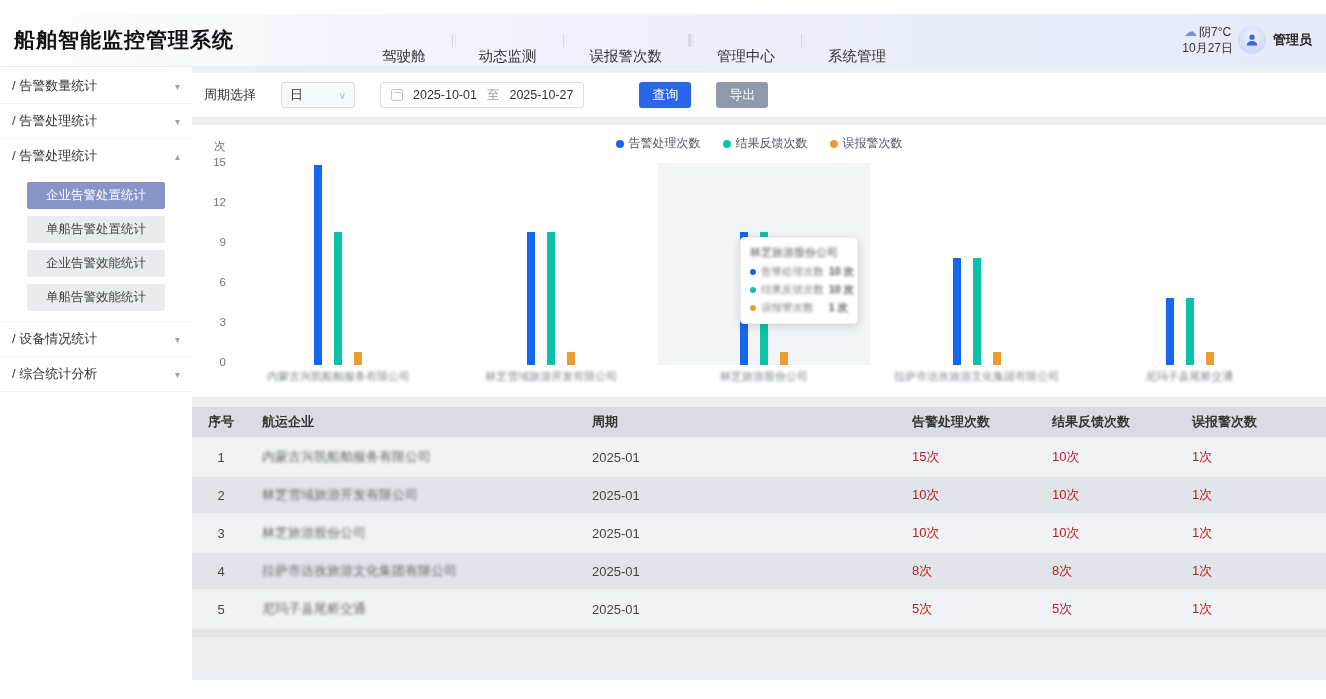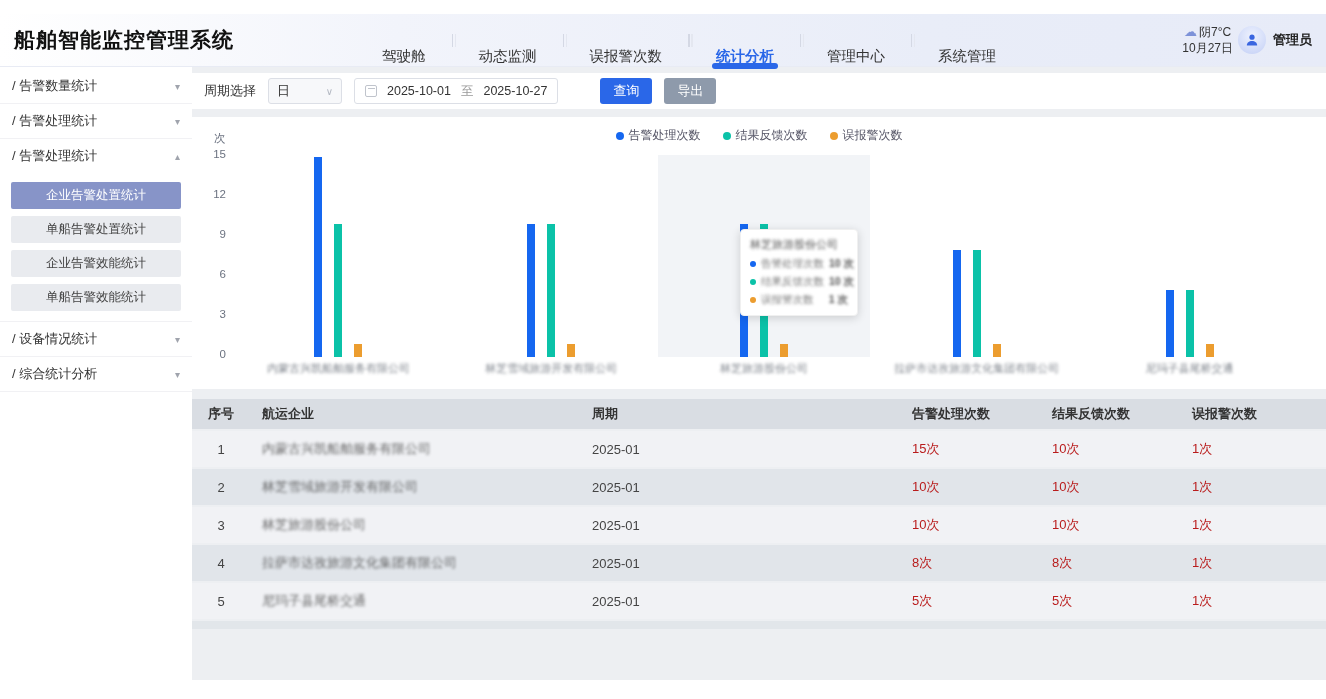--- a/index.html
+++ b/index.html
@@ -30,30 +30,30 @@
   .user-name { font-size:13px; font-weight:700; color:#222; }
 
   
   .app-body { display:flex; height:613px; }
   .sidebar { width:192px; background:#fff; padding-top:2px; }
   .side-group { border-bottom:1px solid #f1f1f4; }
   .side-group-row { height:34px; display:flex; align-items:center; justify-content:space-between;
     padding:0 12px; font-size:13px; color:#333; cursor:pointer; }
   .chev { color:#a0a4ad; font-size:10px; }
   .side-sub { padding:2px 0 10px; }
-  .side-sub-item { width:170px; height:27px; margin:7px auto 0; background:#e9ebef;
+  .side-sub-item { width:138px; height:27px; margin:7px auto 0; background:#e9ebef;
     color:#444; font-size:12.5px; display:flex; align-items:center; justify-content:center;
     border-radius:2px; cursor:pointer; }
   .side-sub-item.selected { background:#8794c8; color:#fff; }
 
   .main { flex:1; background:#edeff2; display:flex; flex-direction:column; }
 
   
-  .filter-bar { margin-top:6px; background:#fff; height:36px; display:flex;
-    align-items:center; padding-left:12px; gap:12px; }
+  .filter-bar { margin-top:6px; background:#fff; height:44px; display:flex;
+    align-items:center; padding-left:12px; gap:25px; }
   .filter-label { font-size:13px; color:#333; }
   .select-box { width:74px; height:26px; border:1px solid #dcdfe6; border-radius:3px;
     background:#f7f8fa; display:flex; align-items:center; justify-content:space-between;
     padding:0 8px; font-size:13px; color:#333; cursor:pointer; }
   .select-chev { color:#b3b8c2; font-size:10px; }
   .date-range { height:26px; border:1px solid #dcdfe6; border-radius:3px; background:#fff;
     display:flex; align-items:center; gap:10px; padding:0 10px; font-size:12.5px; color:#333; }
   .cal-icon { width:12px; height:12px; border:1.4px solid #c0c4cc; border-radius:2px;
     position:relative; }
   .cal-icon:before { content:""; position:absolute; top:1.5px; left:1.5px; right:1.5px;
@@ -117,24 +117,20 @@
       <span class="nav-divider"></span>
       <div class="nav-item">
         <span>动态监测</span>
       </div>
       <span class="nav-divider"></span>
       <div class="nav-item">
         <span>误报警次数</span>
       </div>
       <span class="nav-divider"></span>
       <span class="nav-divider"></span>
-      <div class="nav-item active">
-        <span>统计分析</span>
-        <div class="nav-underline"></div>
-      </div>
       <span class="nav-divider"></span>
       <div class="nav-item">
         <span>管理中心</span>
       </div>
       <span class="nav-divider"></span>
       <div class="nav-item">
         <span>系统管理</span>
       </div>
     </nav>
   <div class="weather">

